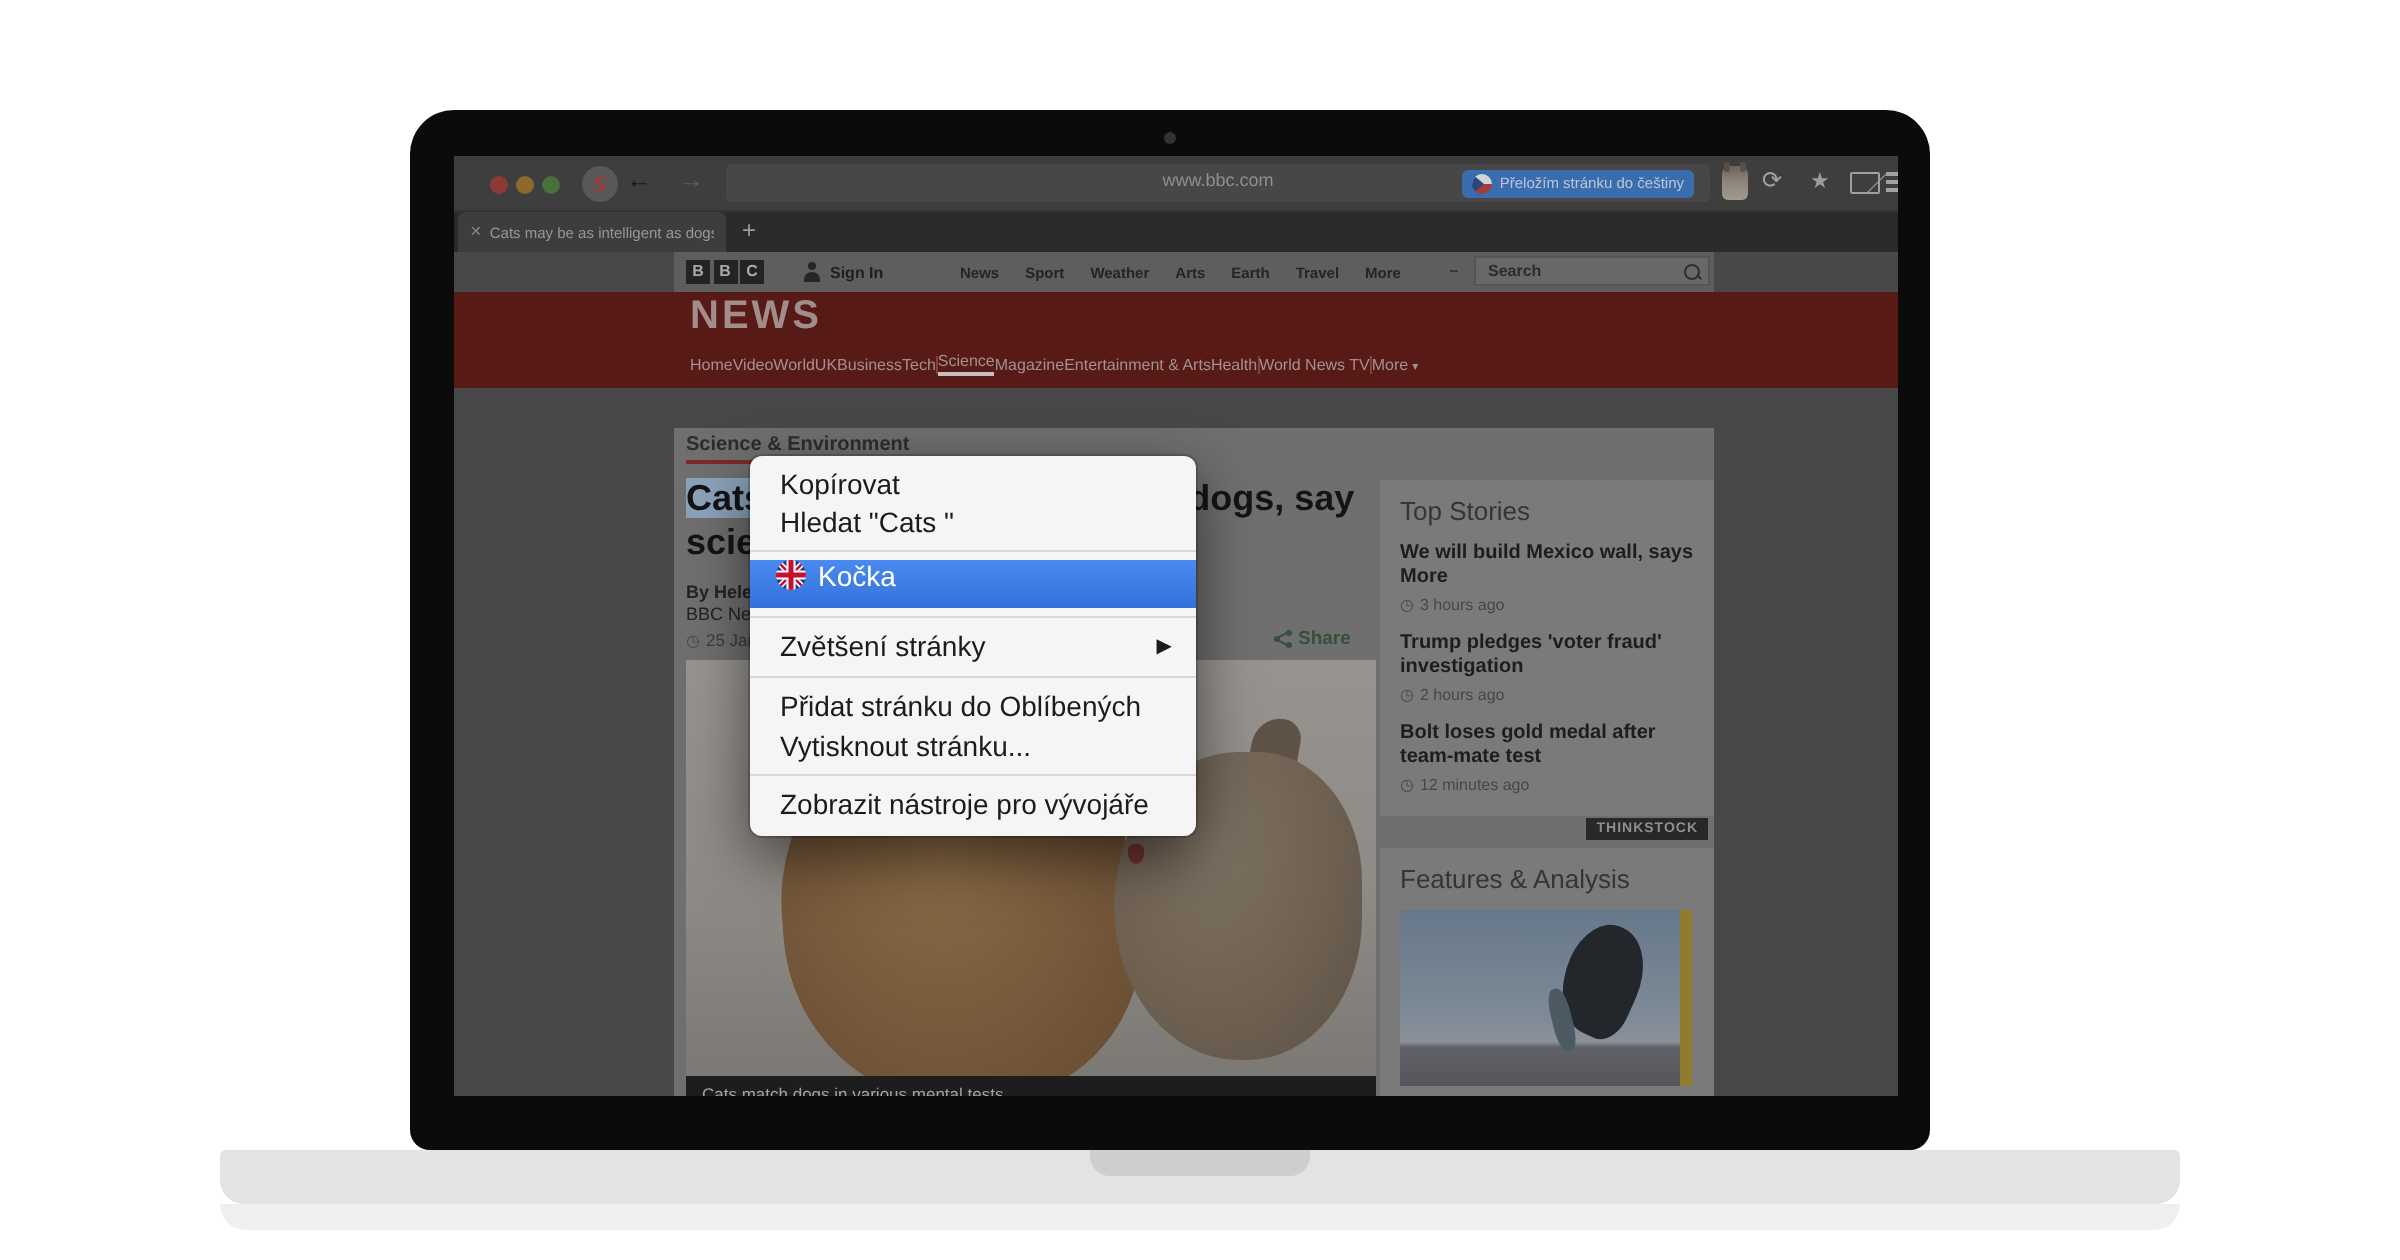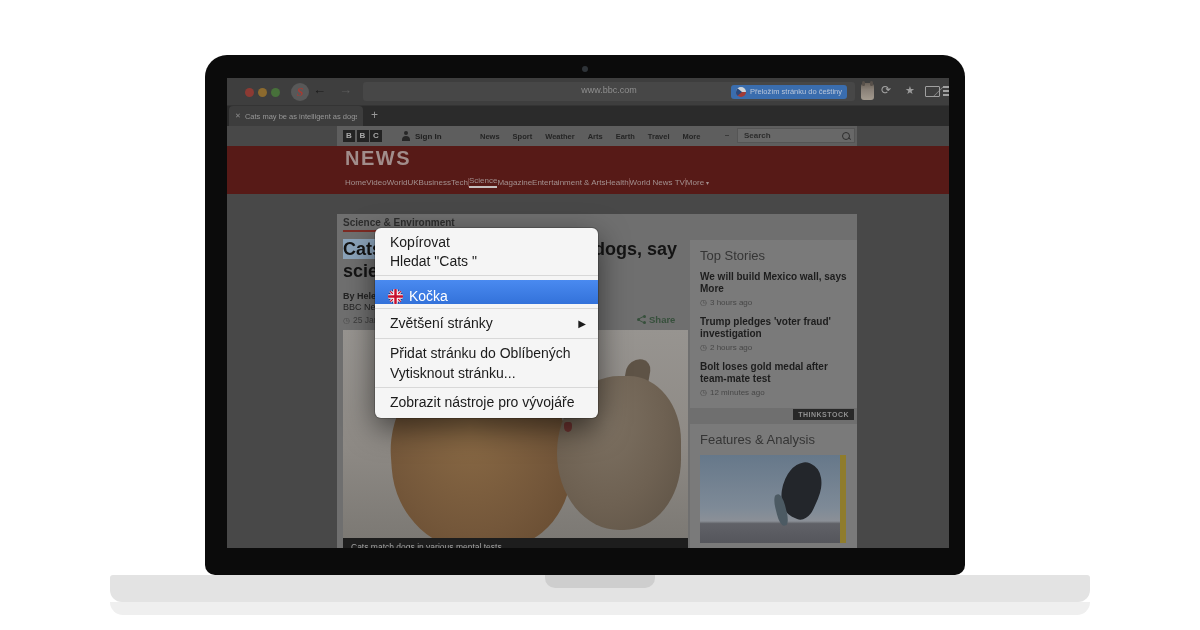--- a/index.html
+++ b/index.html
@@ -93,21 +93,21 @@
   .feat-y{position:absolute;right:0;top:0;width:6px;height:100%;background:#8f7c2c;}
   .feat-p{position:absolute;left:56%;top:8%;width:26%;height:64%;background:#23262b;border-radius:45% 55% 30% 60%;transform:rotate(24deg);}
   .feat-arm{position:absolute;left:52%;top:44%;width:7%;height:36%;background:#4c5a63;border-radius:40%;transform:rotate(-14deg);}
   .feattitle{font-size:10px;font-weight:bold;color:#1d1d1d;margin-top:6px;}
   .featdesc{font-size:9px;color:#3a3a3a;line-height:11px;margin-top:3px;}
   
   .ctxmenu{position:absolute;left:375px;top:228px;width:223px;background:#f5f5f5;border-radius:6px;box-shadow:0 10px 30px rgba(0,0,0,.55),0 0 0 1px rgba(0,0,0,.18);padding:5px 0;z-index:50;}
   .mi{height:19px;line-height:19px;font-size:14px;color:#1b1b1b;padding-left:15px;white-space:nowrap;}
   .mi.tall{height:21px;line-height:21px;}
   .msep{height:1px;background:#d8d8d8;margin:4px 0;}
-  .mi-hl{height:24px;background:linear-gradient(180deg,#4a8af0 0%,#3372da 100%);color:#ffffff;display:flex;align-items:flex-end;gap:6px;padding-left:13px;font-size:14px;}
+  .mi-hl{height:24px;background:linear-gradient(180deg,#4a8af0 0%,#3372da 100%);color:#ffffff;display:flex;align-items:flex-start;gap:6px;padding-left:13px;font-size:14px;}
   .ukflag{width:15px;height:15px;border-radius:50%;overflow:hidden;flex:none;}
   .submenu-arrow{float:right;margin-right:12px;font-size:10px;color:#1b1b1b;}
   .shareicon{display:inline-block;width:9px;height:9px;position:relative;}
   .shareicon i{position:absolute;width:3px;height:3px;border-radius:50%;background:#37503c;}
   .shareicon i:nth-child(1){left:6px;top:0;}
   .shareicon i:nth-child(2){left:0;top:3px;}
   .shareicon i:nth-child(3){left:6px;top:6px;}
   .shareicon:before{content:"";position:absolute;left:1px;top:2px;width:7px;height:1px;background:#37503c;transform:rotate(-28deg);}
   .shareicon:after{content:"";position:absolute;left:1px;top:6px;width:7px;height:1px;background:#37503c;transform:rotate(28deg);}
 </style>

